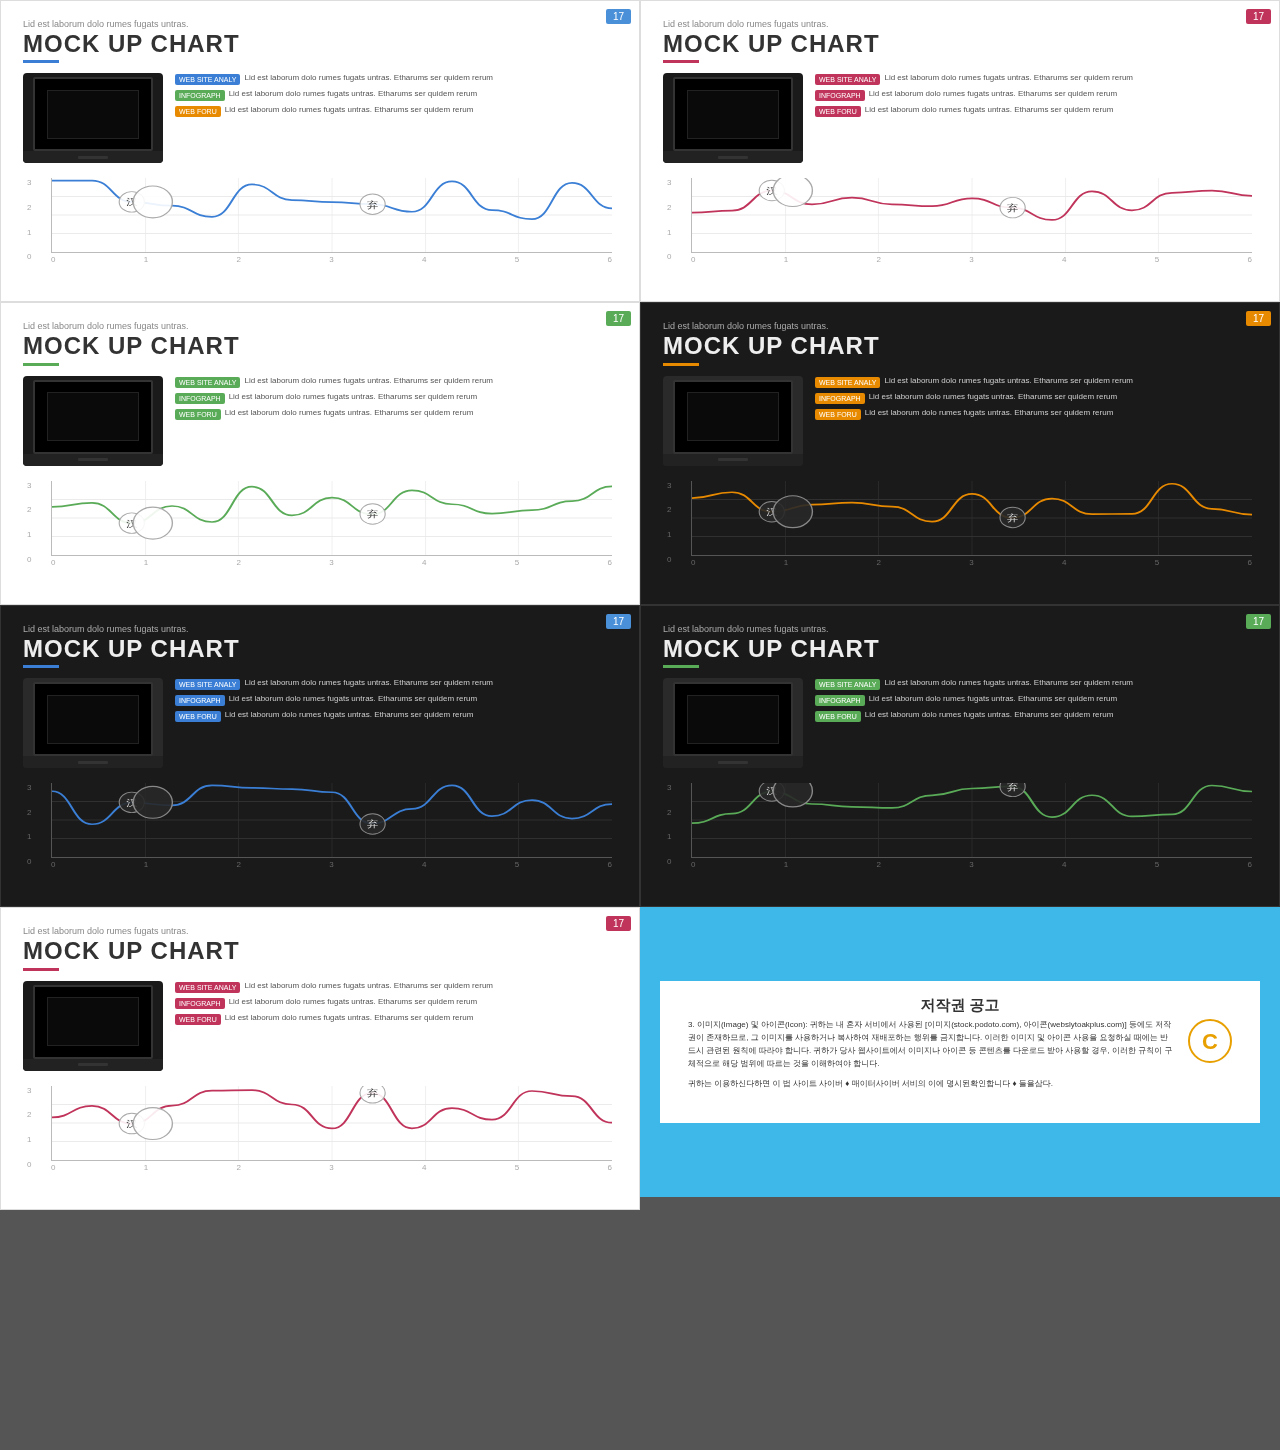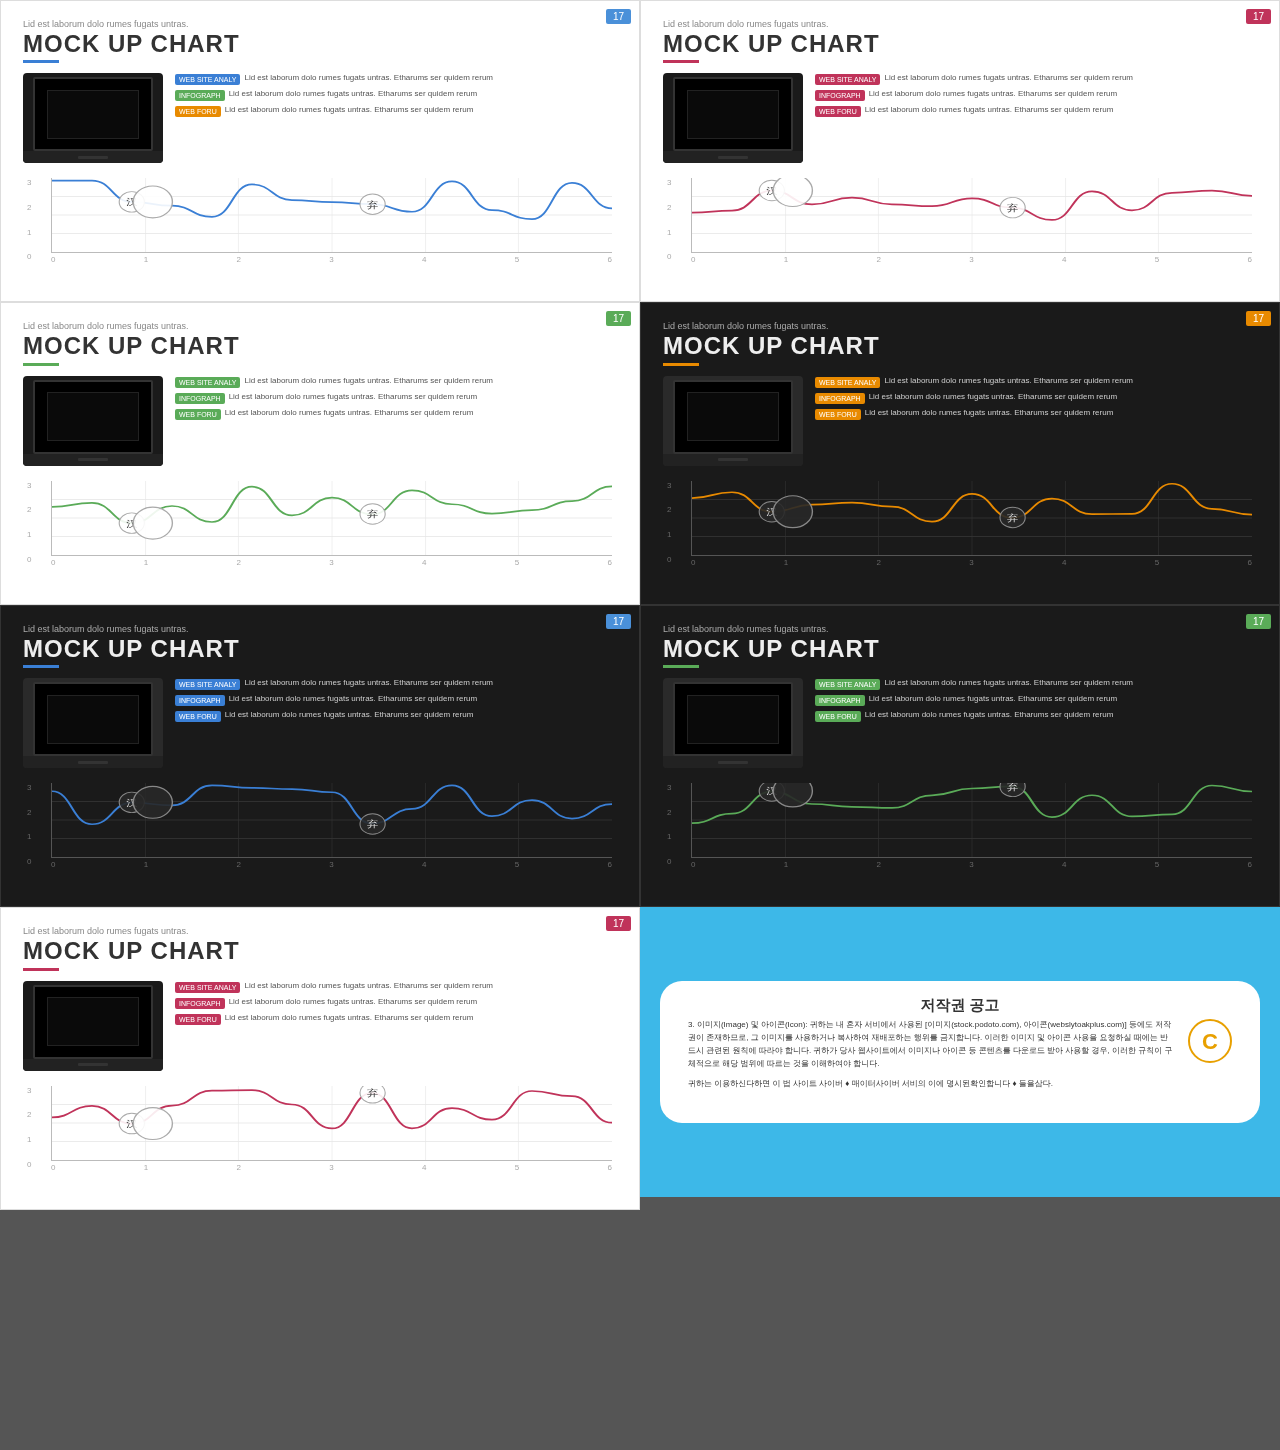--- a/index.html
+++ b/index.html
@@ -647,21 +647,21 @@
             <span>3</span>
             <span>4</span>
             <span>5</span>
             <span>6</span>
       </div>
     </div>
   </div>
     </div>
     <div>
   <div style="background:#3db8e8; display:flex; align-items:center; justify-content:center; padding:20px; min-height:290px;">
-    <div style="background:#fff; width:100%; padding:12px 28px; font-size:8px; color:#333; line-height:1.6;border-radius:22px;">
+    <div style="background:#fff; width:100%; padding:12px 28px; font-size:8px; color:#333; line-height:1.6;">
       <div style="font-size:15px; font-weight:bold; text-align:center; margin-bottom:2px;">저작권 공고</div>
       <div style="position:relative;">
         <div style="float:right; margin:0 0 8px 14px; width:44px; height:44px; border:2px solid #e8a000; border-radius:50%; display:flex; align-items:center; justify-content:center; font-size:22px; font-weight:bold; color:#e8a000;">C</div>
             <p style="margin-bottom:8px;">3. 이미지(Image) 및 아이콘(Icon): 귀하는 내 혼자 서비에서 사용된 [이미지(stock.podoto.com), 아이콘(webslytoakplus.com)] 등에도 저작권이 존재하므로, 그 이미지를 사용하거나 복사하여 재배포하는 행위를 금지합니다. 이러한 이미지 및 아이콘 사용을 요청하실 때에는 반드시 관련된 원칙에 따라야 합니다. 귀하가 당사 웹사이트에서 이미지나 아이콘 등 콘텐츠를 다운로드 받아 사용할 경우, 이러한 규칙이 구체적으로 해당 범위에 따르는 것을 이해하여야 합니다.</p>
             <p style="margin-bottom:20px;">귀하는 이용하신다하면 이 법 사이트 사이버 ♦ 매이터사이버 서비의 이에 명시된확인합니다 ♦ 들을삼다.</p>
       </div>
     </div>
   </div>
     </div>
   </div>

